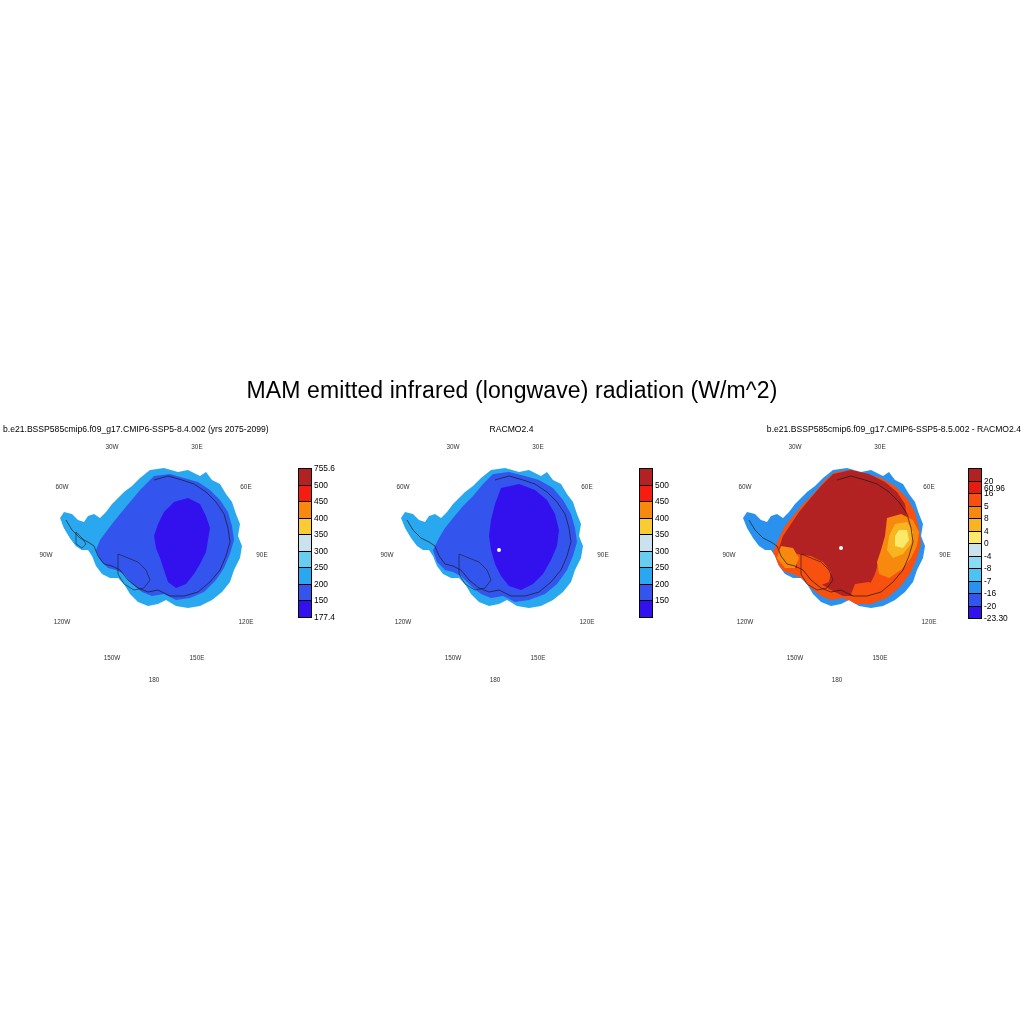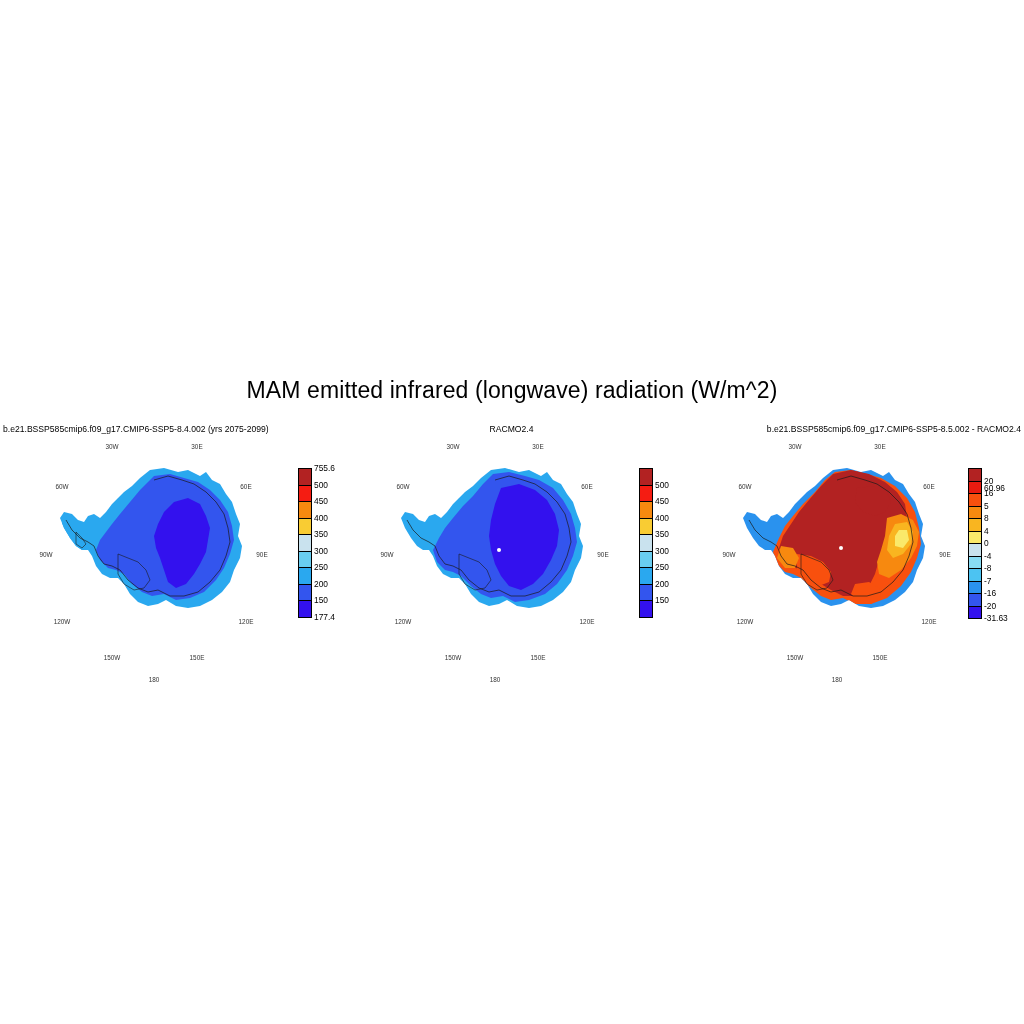--- a/index.html
+++ b/index.html
@@ -291,18 +291,18 @@
           <div class="clab" style="top: 25px;">16</div>
           <div class="clab" style="top: 37.5px;">5</div>
           <div class="clab" style="top: 50px;">8</div>
           <div class="clab" style="top: 62.5px;">4</div>
           <div class="clab" style="top: 75px;">0</div>
           <div class="clab" style="top: 87.5px;">-4</div>
           <div class="clab" style="top: 100px;">-8</div>
           <div class="clab" style="top: 112.5px;">-7</div>
           <div class="clab" style="top: 125px;">-16</div>
           <div class="clab" style="top: 137.5px;">-20</div>
-          <div class="clab" style="top: 150px;">-31.63</div>
+          <div class="clab" style="top: 150px;">-23.30</div>
         </div>
     </div>
   </div>
 
 </div>
 
 </body></html>

